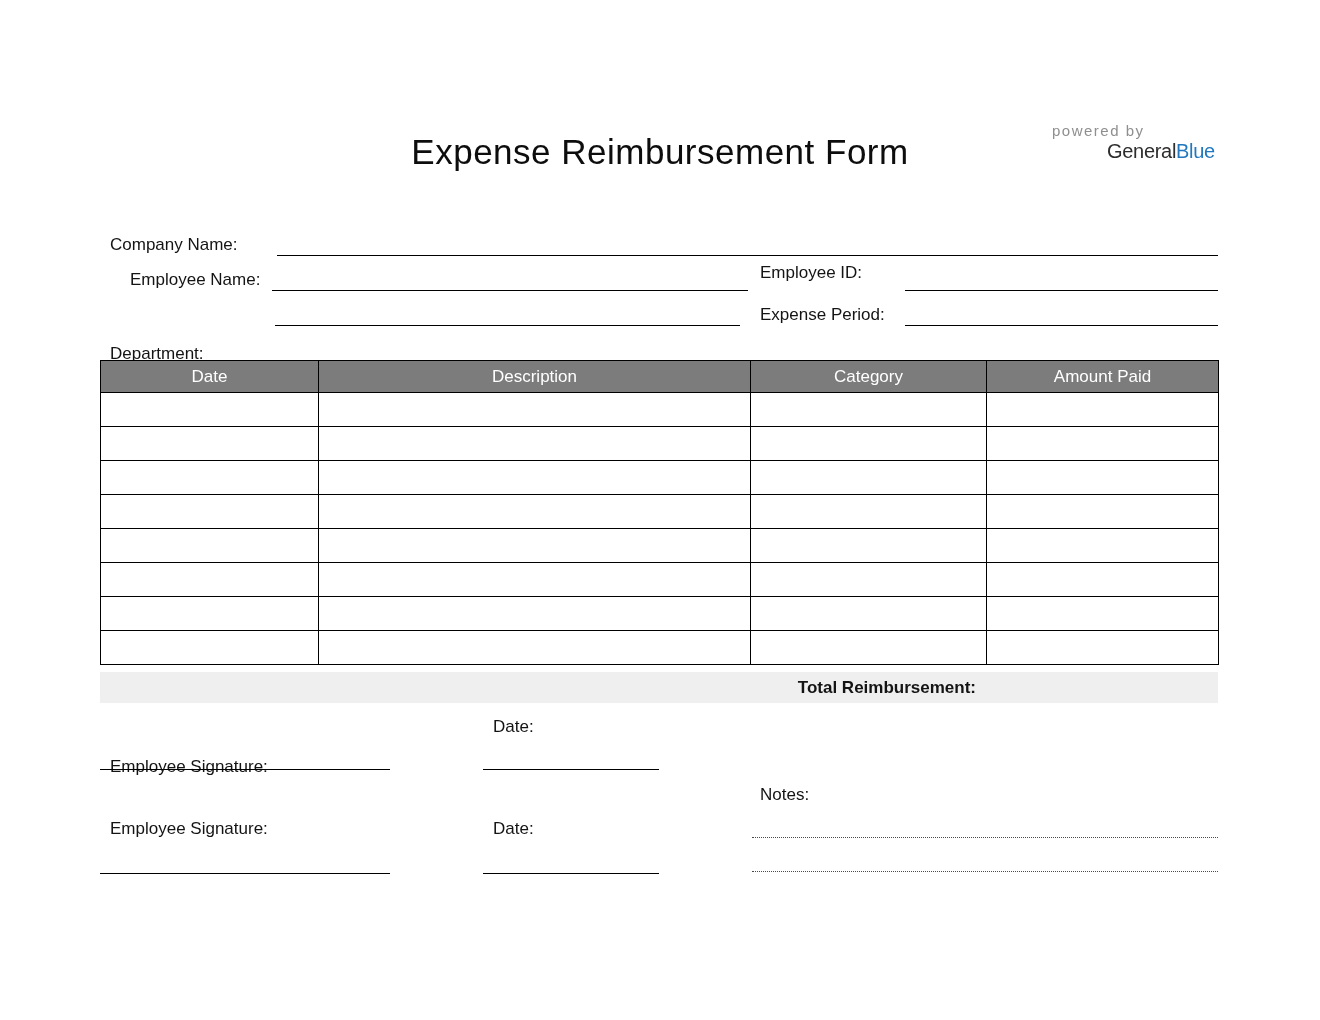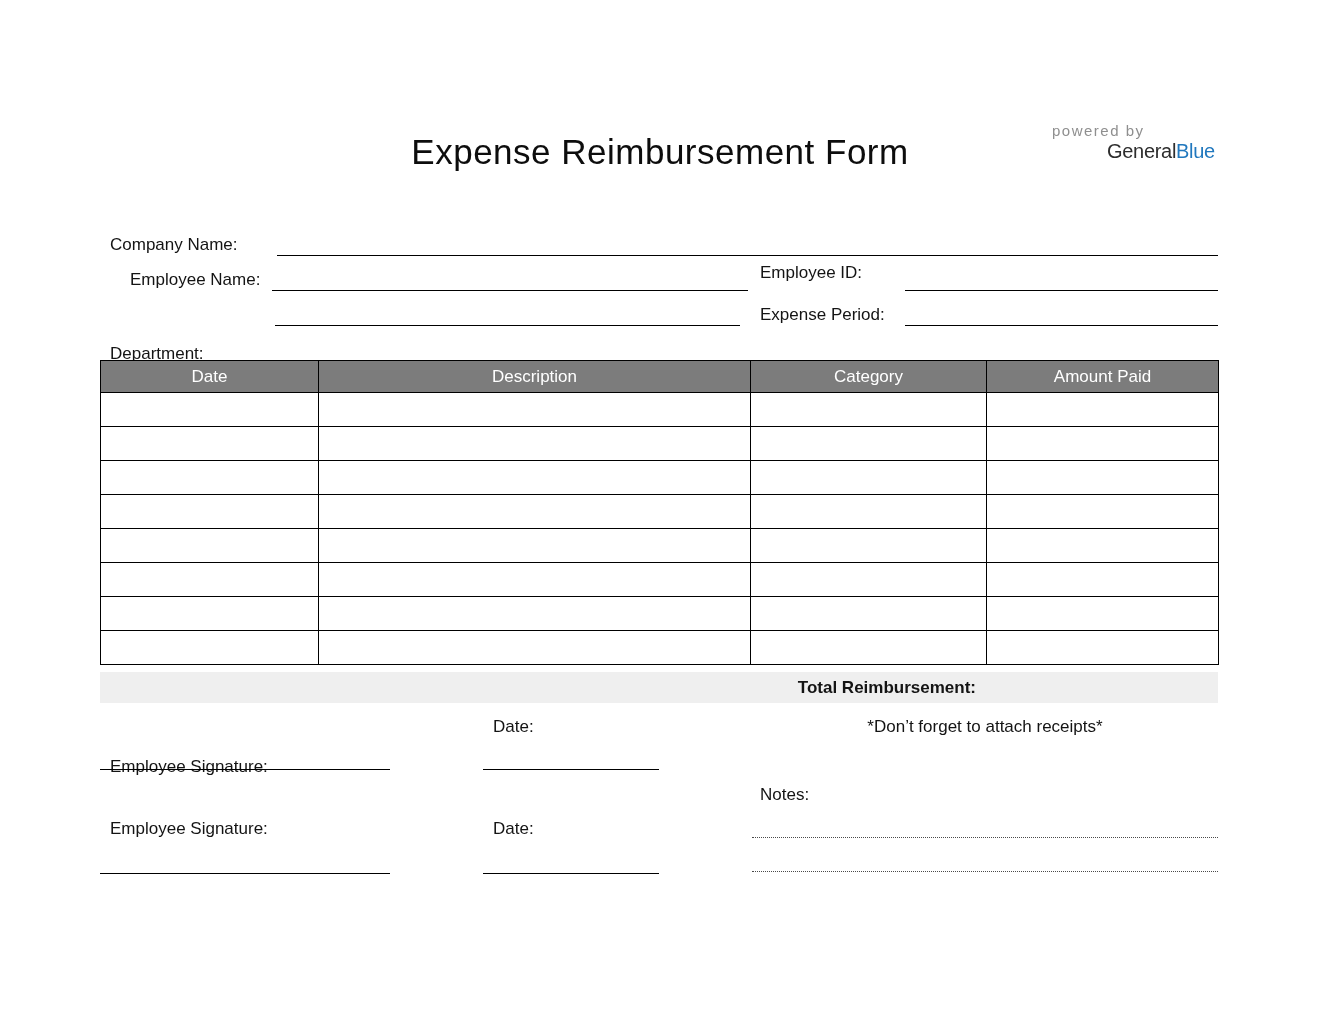--- a/index.html
+++ b/index.html
@@ -203,21 +203,20 @@
       </tbody>
   </table>
 
   <div class="abs total-strip">
     <div class="total-label-cell">Total Reimbursement:</div>
     <div class="total-value-cell"></div>
   </div>
 
   <div class="abs field-label" style="left:110px; top:717px;margin-top:40px;">Employee Signature:</div>
   <div class="abs field-label" style="left:493px; top:717px;">Date:</div>
-  <div class="abs receipts-note">*Don’t forget to attach receipts*</div>
 
   <div class="abs sig-line" style="left:100px; top:769px; width:290px;"></div>
   <div class="abs sig-line" style="left:483px; top:769px; width:176px;"></div>
 
   <div class="abs field-label" style="left:760px; top:785px;">Notes:</div>
   <div class="abs dotted-line" style="left:752px; top:837px; width:466px;"></div>
   <div class="abs dotted-line" style="left:752px; top:871px; width:466px;"></div>
 
   <div class="abs field-label" style="left:110px; top:819px;">Employee Signature:</div>
   <div class="abs field-label" style="left:493px; top:819px;">Date:</div>

